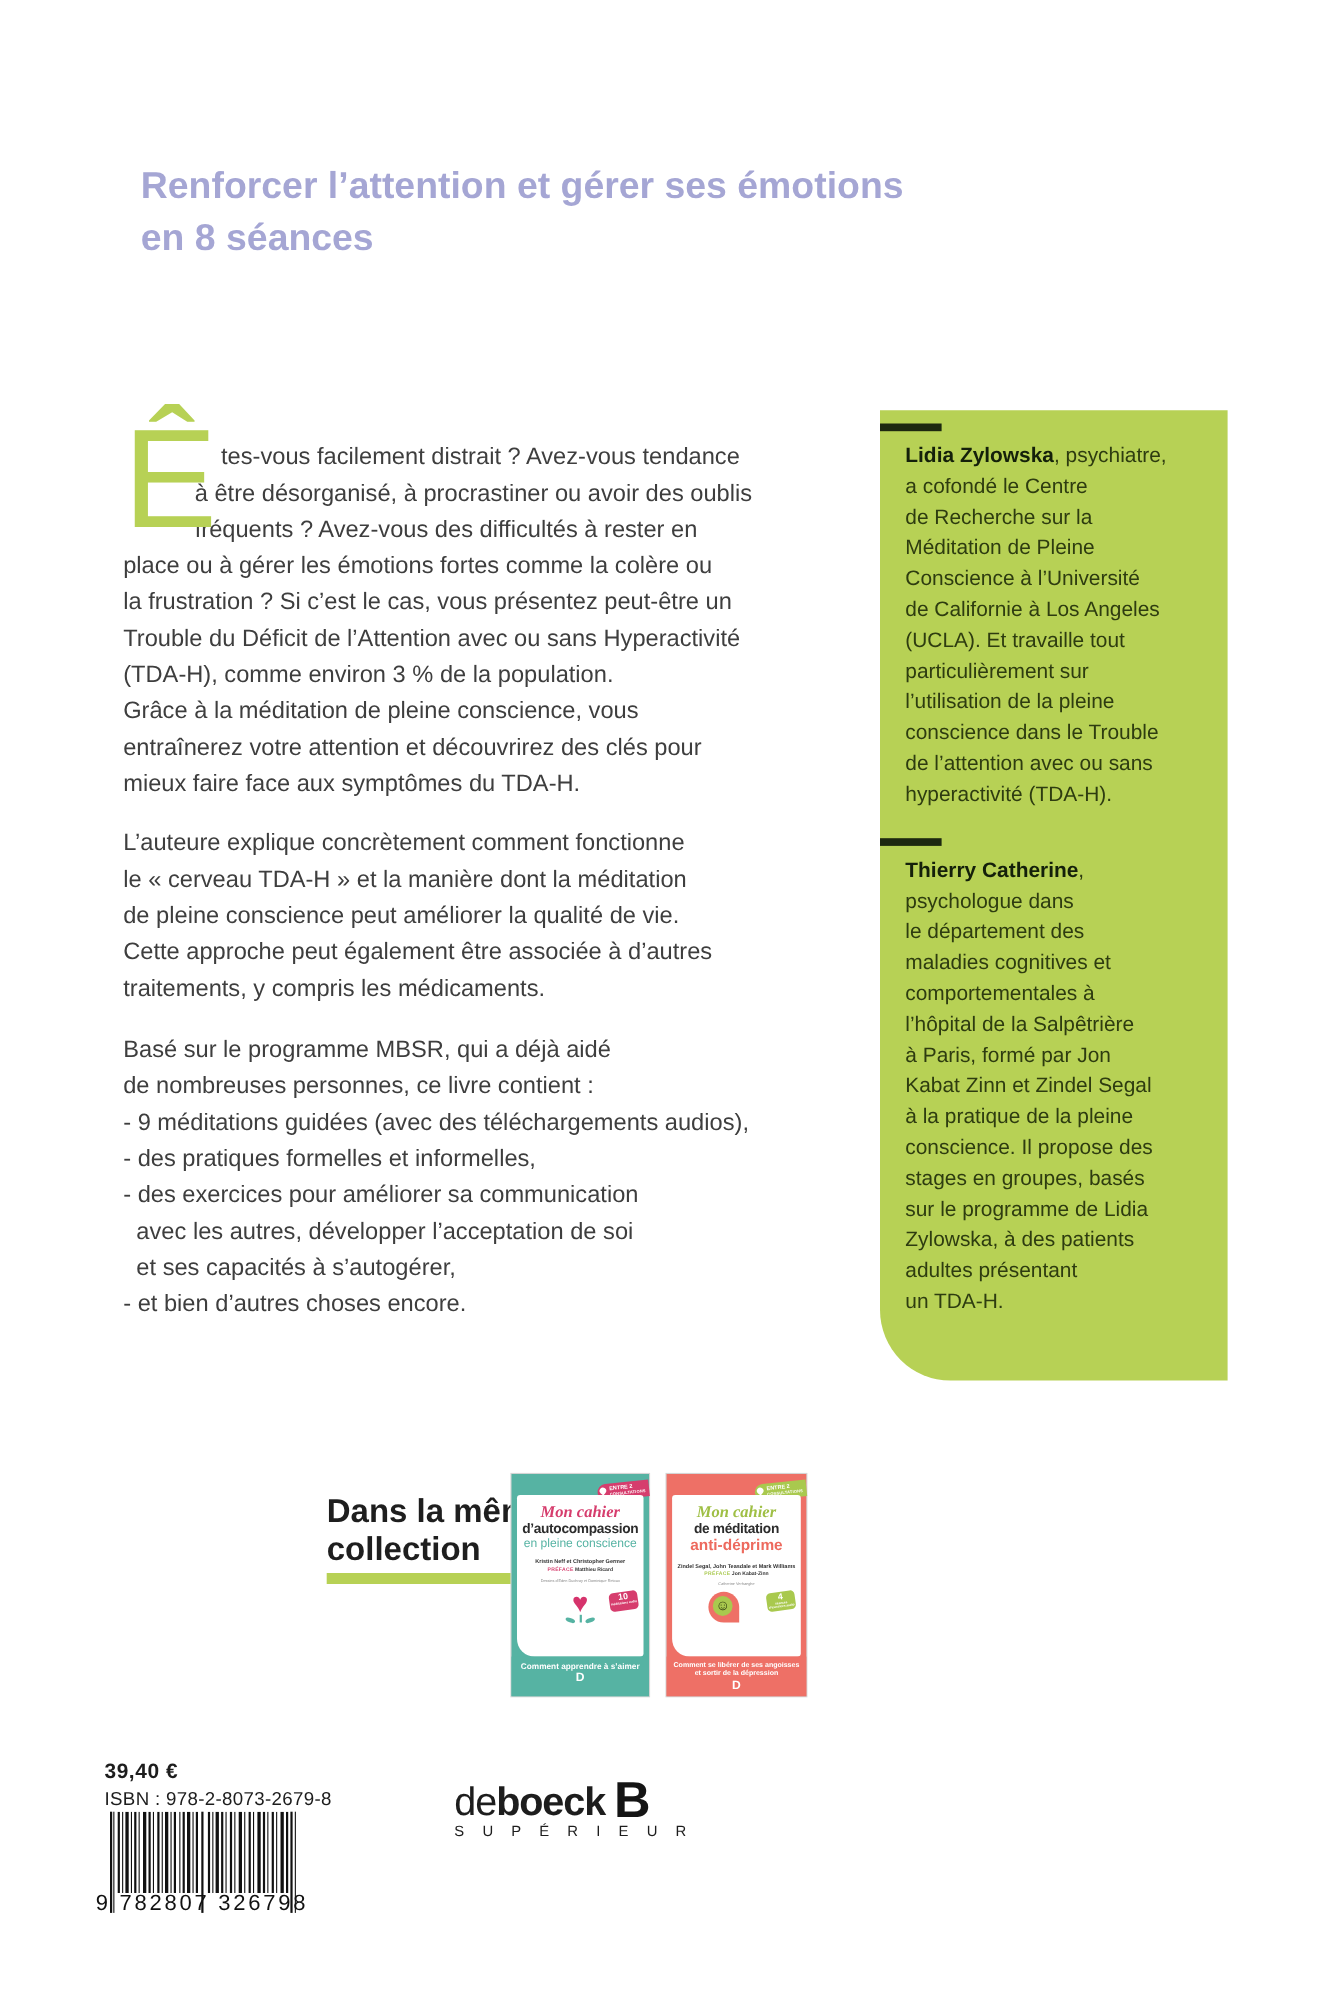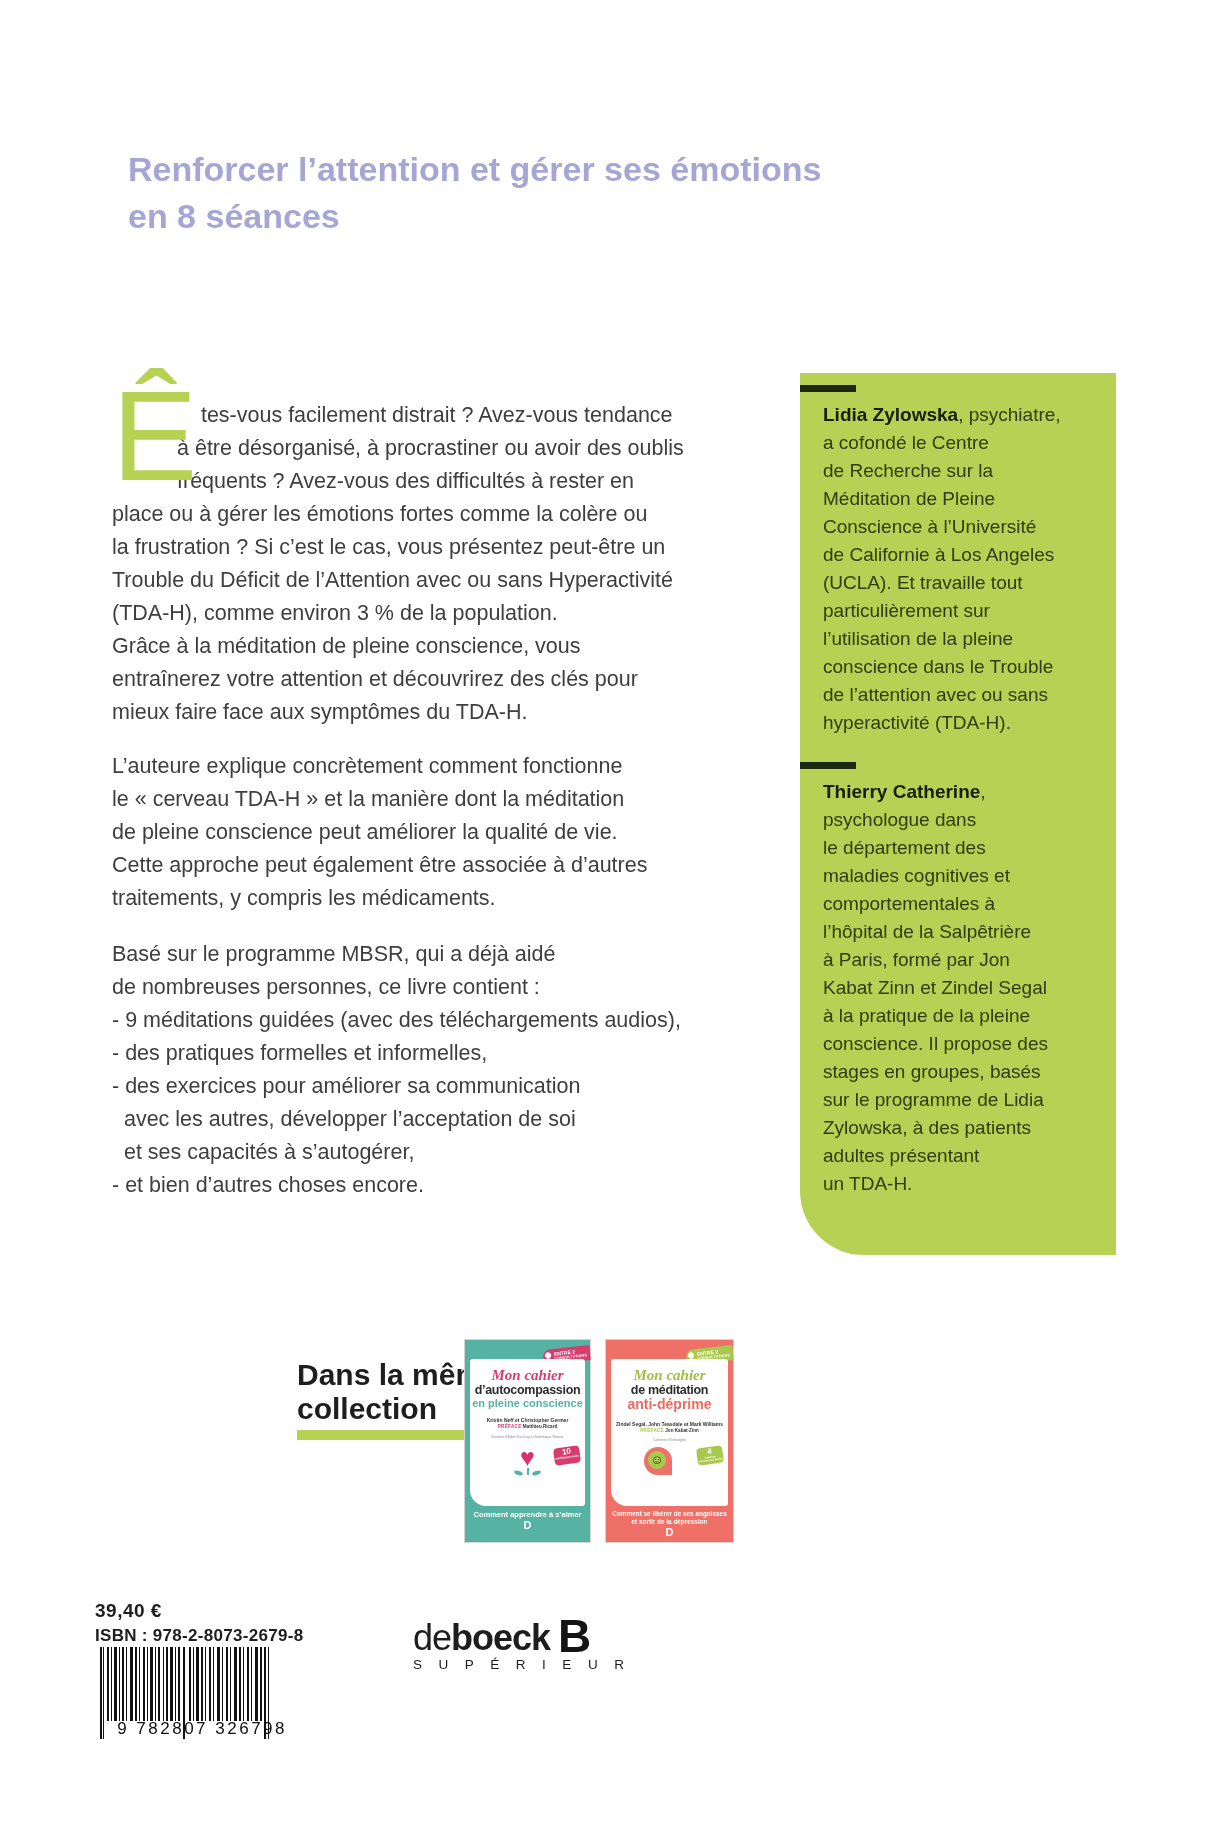--- a/index.html
+++ b/index.html
@@ -46,21 +46,21 @@
   .badge .b2{font-size:3.6px;font-weight:700;display:block;letter-spacing:.2px;}
   .badge .dropicon{position:absolute;left:2px;top:3px;width:6px;height:6px;background:#fff;
                    border-radius:50% 50% 50% 0;transform:rotate(-45deg);}
   #cover1 .badge{background:#d63d6d;}
   #cover2 .badge{background:#a9c94e;}
   .script-title{font-family:"Liberation Serif", serif;font-style:italic;font-weight:700;
                 font-size:15px;margin-top:9px;line-height:1;}
   #cover1 .script-title{color:#d63d6d;}
   #cover2 .script-title{color:#9fbf45;}
   .cover-title{font-size:12.5px;font-weight:700;color:#2c2c2c;line-height:1.15;letter-spacing:-.3px;}
-  #cover1 .cover-sub{font-size:11px;font-weight:700;color:#56b3a3;line-height:1.1;}
+  #cover1 .cover-sub{font-size:11px;font-weight:400;color:#56b3a3;line-height:1.1;}
   #cover2 .cover-sub{font-size:14px;font-weight:700;color:#ed6a5e;line-height:1.1;}
   .authors{font-size:5px;font-weight:700;color:#333;margin-top:8px;line-height:1.4;}
   .preface{font-size:4.6px;font-weight:700;line-height:1.4;}
   .preface .plabel{letter-spacing:.3px;}
   #cover1 .plabel{color:#d63d6d;} #cover2 .plabel{color:#a9c94e;}
   .preface .pname{color:#333;}
   .credit{font-size:3.5px;color:#8a8a8a;margin-top:4px;}
   .heart-illus{position:absolute;left:0;right:0;top:86px;}
   .heart-illus .heart{font-size:25px;color:#d6336c;line-height:1;}
   .heart-illus .stem{width:2px;height:7px;background:#56b3a3;margin:-2px auto 0;}
@@ -77,25 +77,25 @@
   .audio-badge .num{font-size:8px;font-weight:700;line-height:9px;display:block;}
   .audio-badge .lbl{font-size:2.8px;font-weight:700;line-height:3px;display:block;}
   .band{position:absolute;left:0;right:0;bottom:0;height:36px;color:#fff;text-align:center;}
   #cover1 .band{background:#56b3a3;} #cover2 .band{background:#ee7066;}
   .band .slogan{font-weight:700;margin-top:4px;white-space:pre-wrap;line-height:1.25;}
   #cover1 .slogan{font-size:7.5px;} #cover2 .slogan{font-size:6.4px;}
   .band .dmark{font-size:11px;font-weight:700;line-height:12px;}
 
   
   .price{position:absolute;left:95px;top:1600px;font-size:19px;font-weight:700;color:#1d1d1d;letter-spacing:.5px;}
-  .isbn{position:absolute;left:95px;top:1626px;font-size:17px;font-weight:700;color:#1d1d1d;letter-spacing:.3px;}
+  .isbn{position:absolute;left:95px;top:1626px;font-size:17px;font-weight:400;color:#1d1d1d;letter-spacing:.3px;}
   .barcode{position:absolute;left:100px;top:1647px;width:172px;height:94px;background:#fff;}
   .barcode svg{position:absolute;left:0;top:0;}
   .barcode .digits{position:absolute;left:-13px;top:72px;width:200px;background:transparent;
-                   font-size:17px;color:#111;letter-spacing:2.5px;text-align:right;}
+                   font-size:20px;color:#111;letter-spacing:2.5px;}
   .guard{position:absolute;top:0;width:2px;height:92px;background:#111;}
 
   .logo{position:absolute;left:413px;top:1618px;width:220px;}
   .logo-row{display:flex;align-items:flex-end;}
   .logo-de{font-size:36px;font-weight:400;color:#1d1d1d;letter-spacing:-1px;line-height:.9;}
   .logo-boeck{font-size:36px;font-weight:700;color:#1d1d1d;letter-spacing:-1px;line-height:.9;}
   .logo-b{font-size:46px;font-weight:700;color:#141414;margin-left:8px;line-height:.8;}
   .logo-sub{font-size:13.5px;font-weight:400;color:#1d1d1d;letter-spacing:6.4px;margin-top:2px;}
   .website{position:absolute;left:412px;top:1698px;font-size:27.5px;color:#1c1c1c;}
   .website .bold{font-weight:700;}

